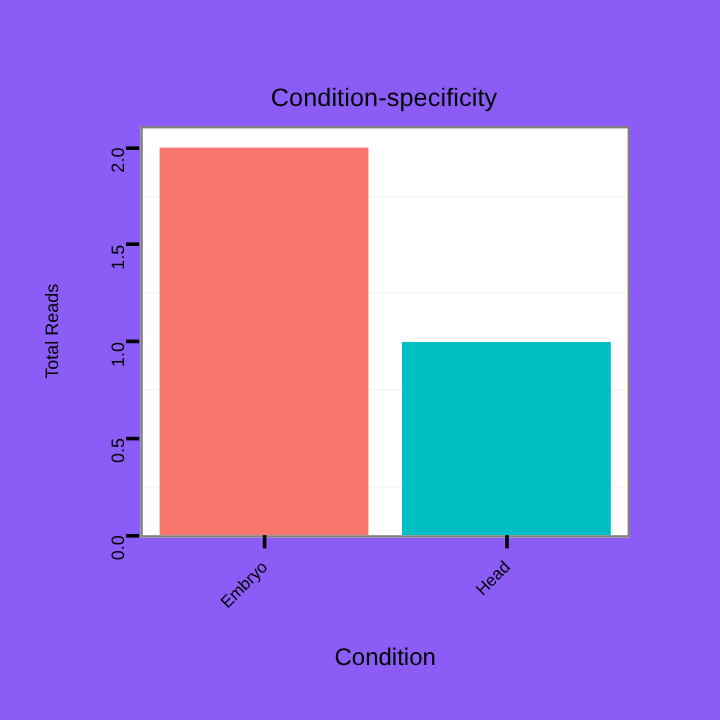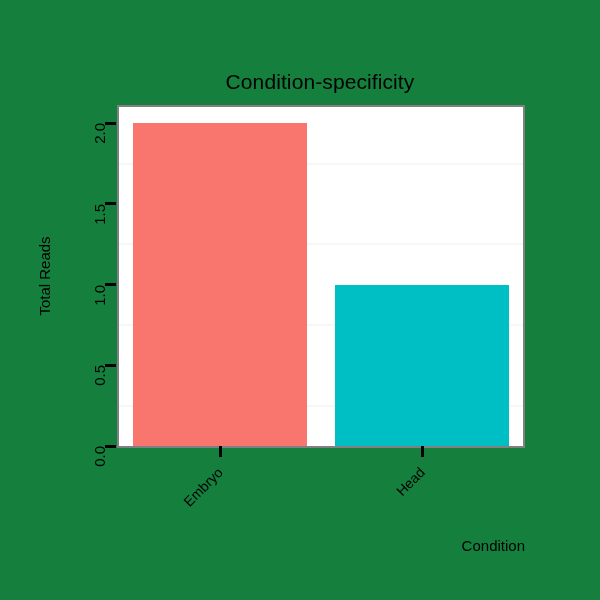--- a/index.html
+++ b/index.html
@@ -10,21 +10,21 @@
   }
   body {
     font-family: "Liberation Sans", sans-serif;
     -webkit-font-smoothing: antialiased;
   }
 
   #figure {
     position: relative;
     width: 600px;
     height: 600px;
-    background: #15803d;
+    background: #8b5cf6;
     overflow: hidden;
   }
 
   
   #chart-title {
     position: absolute;
     left: 0;
     top: 70px;
     width: 600px;
     text-align: center;
@@ -109,22 +109,22 @@
     color: #000000;
     white-space: nowrap;
     transform-origin: 50% 50%;
     transform: translate(-50%, -50%) rotate(-90deg);
   }
   #xlab {
     position: absolute;
     left: 117px;
     top: 537px;
     width: 408px;
-    text-align: right;
-    font-size: 15px;
+    text-align: center;
+    font-size: 20px;
     color: #000000;
     white-space: nowrap;
   }
 </style>
 </head>
 <body>
 
 <div id="figure">
 
   <div id="chart-title">Condition-specificity</div>

